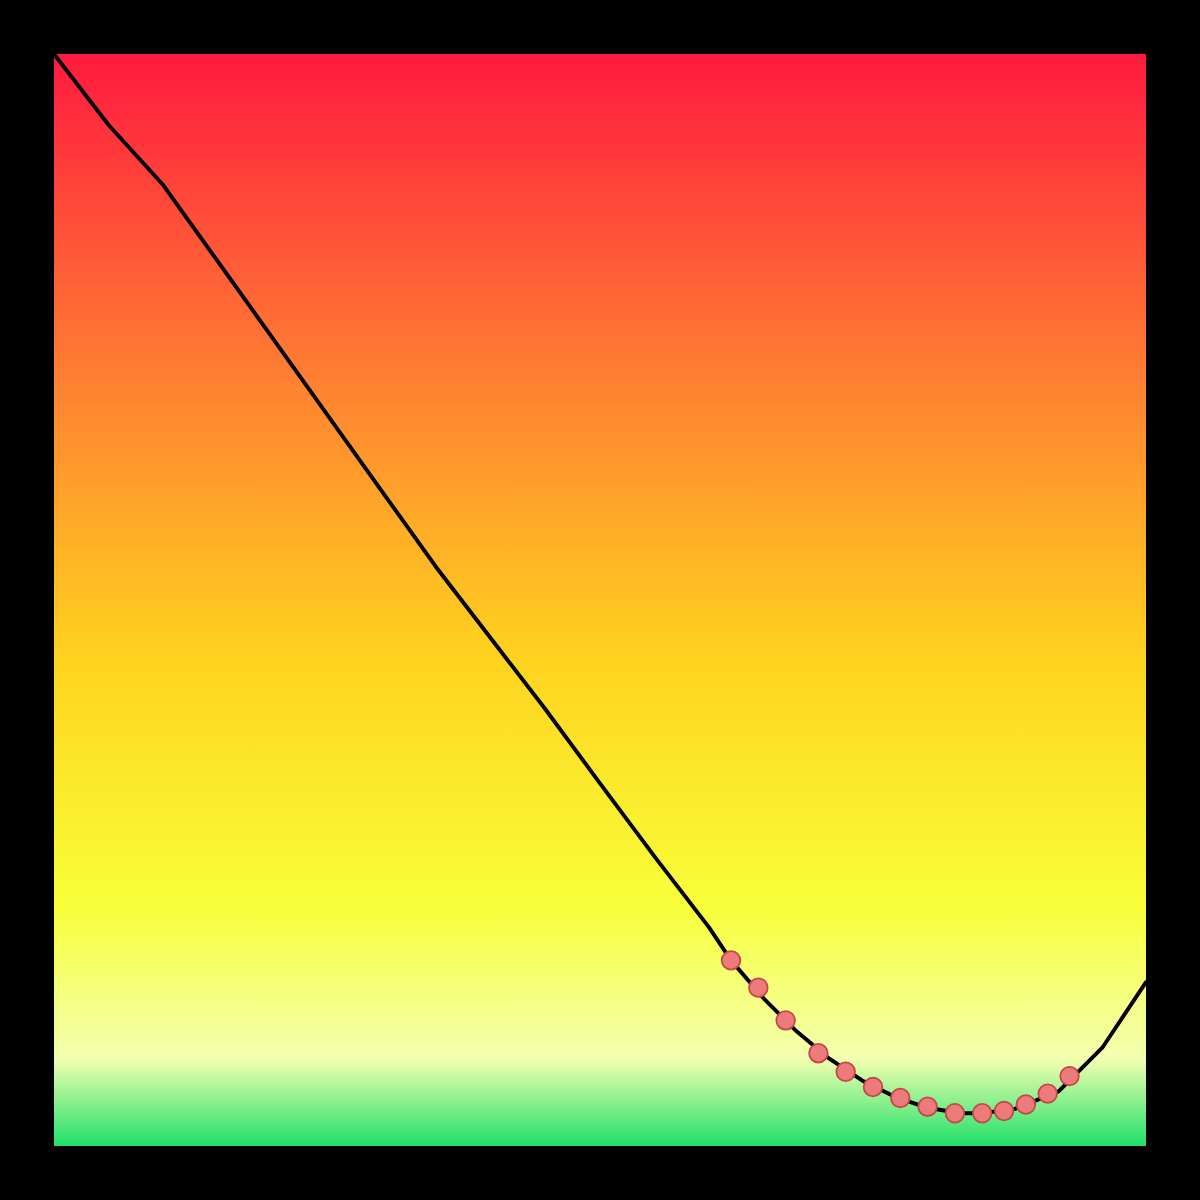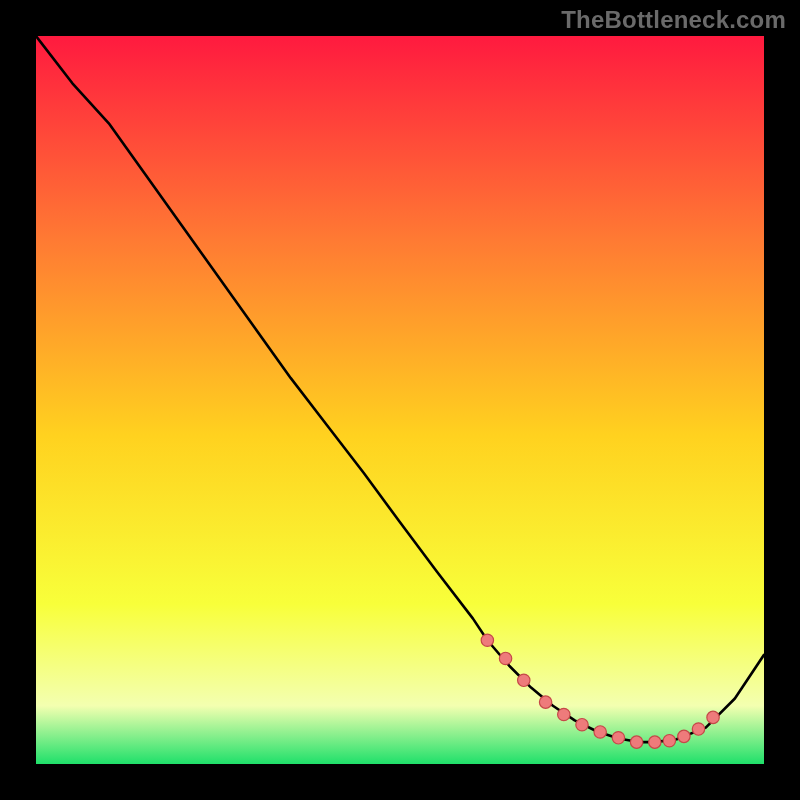--- a/index.html
+++ b/index.html
@@ -25,21 +25,20 @@
     top: 36px;
     width: 728px;
     height: 728px;
   }
   svg { display: block; }
 </style>
 </head>
 <body>
 
 <div class="frame">
-  <div class="watermark">TheBottleneck.com</div>
   <div class="plot">
     <svg id="chart-svg" width="728" height="728" viewBox="0 0 728 728">
       <defs>
         <linearGradient id="bgGrad" x1="0" y1="0" x2="0" y2="1">
           <stop id="g0" offset="0%" stop-color="#ff1a3f"></stop>
           <stop id="g1" offset="28%" stop-color="#ff7a33"></stop>
           <stop id="g2" offset="55%" stop-color="#ffd21f"></stop>
           <stop id="g3" offset="78%" stop-color="#f8ff3a"></stop>
           <stop id="g4" offset="92%" stop-color="#f3ffb0"></stop>
           <stop id="g5" offset="100%" stop-color="#1fe06a"></stop>

